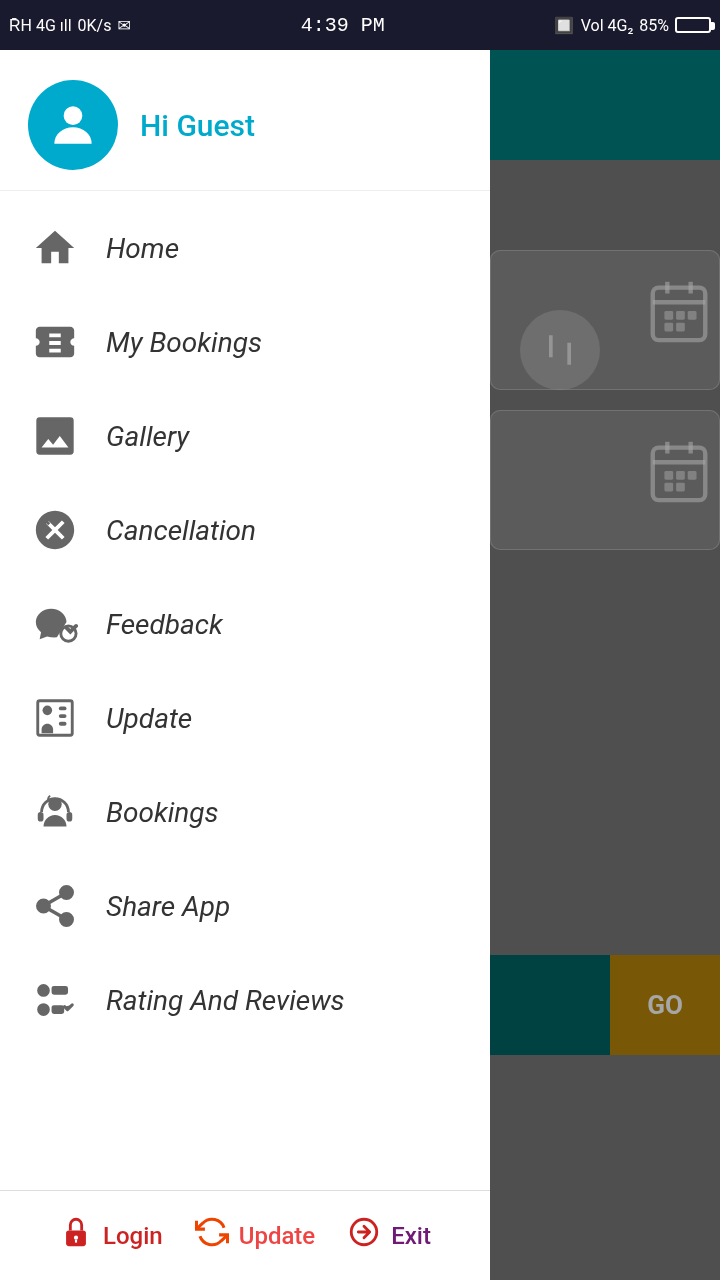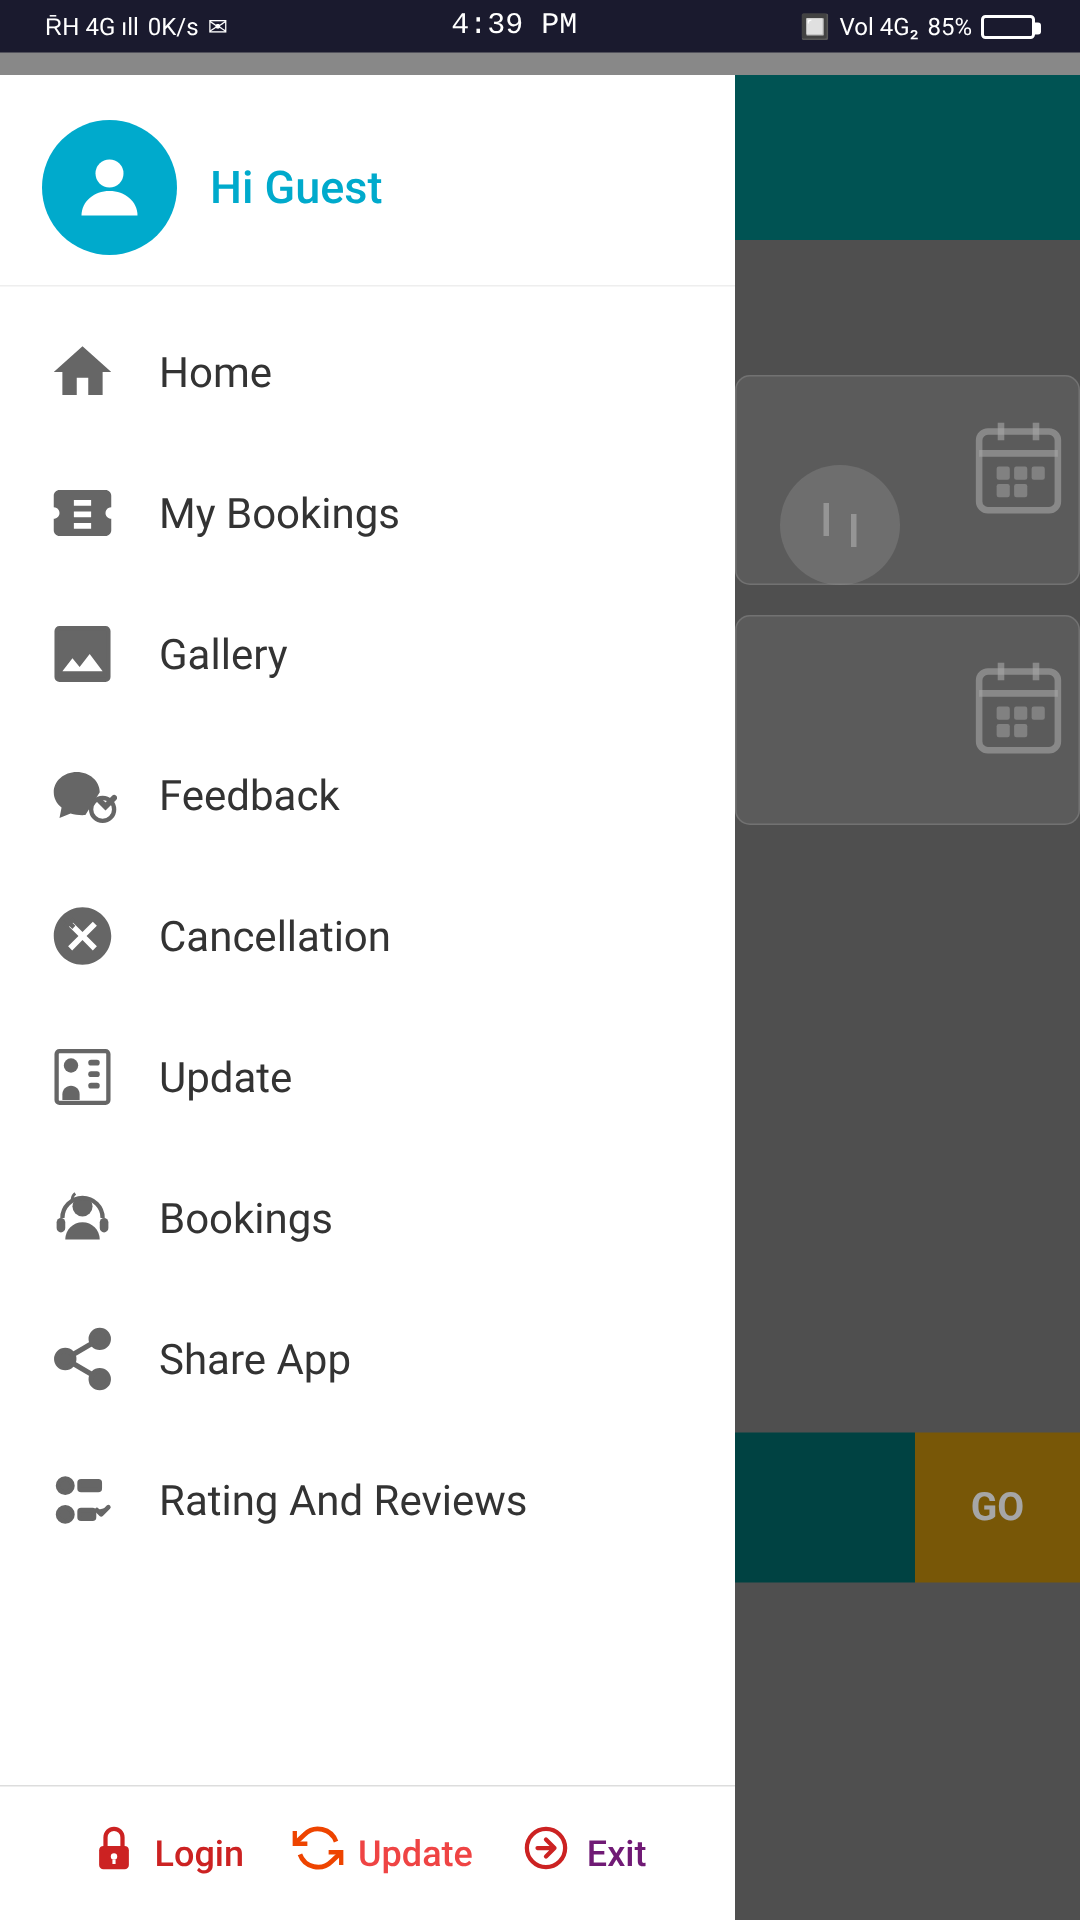--- a/index.html
+++ b/index.html
@@ -9,26 +9,26 @@
       height: 1280px;
       overflow: hidden;
       font-family: 'Roboto', Arial, sans-serif;
       position: relative;
       background: #888;
     }
 
     
     .status-bar {
       width: 720px;
-      height: 35px;
+      height: 50px;
       background: #1a1a2e;
       display: flex;
       align-items: center;
       justify-content: space-between;
-      padding: 0 30px;
+      padding: 0 9px;
       color: white;
       font-size: 18px;
       position: absolute;
       top: 0; left: 0;
       z-index: 20;
     }
     .status-left { display: flex; align-items: center; gap: 6px; font-size: 16px; }
     .status-center { font-size: 20px; font-weight: 500; font-family: Liberation Mono, monospace; }
     .status-right { display: flex; align-items: center; gap: 6px; font-size: 16px; }
     .battery-bar {
@@ -157,20 +157,21 @@
       padding: 10px 0;
     }
 
     .menu-item {
       display: flex;
       align-items: center;
       gap: 24px;
       padding: 20px 28px;
       cursor: pointer;
       transition: background 0.15s;
+      font-style: italic;
     }
 
     .menu-icon {
       width: 54px; height: 54px;
       display: flex; align-items: center; justify-content: center;
       flex-shrink: 0;
     }
 
     .menu-icon svg {
       width: 46px; height: 46px;
@@ -320,36 +321,36 @@
           <path d="M21 19V5c0-1.1-.9-2-2-2H5c-1.1 0-2 .9-2 2v14c0 1.1.9 2 2 2h14c1.1 0 2-.9 2-2zM8.5 13.5l2.5 3.01L14.5 12l4.5 6H5l3.5-4.5z"></path>
           <rect x="3" y="3" width="18" height="18" rx="1" stroke="#666" stroke-width="1.5" fill="none"></rect>
         </svg>
       </div>
       <span class="menu-label">Gallery</span>
     </div>
 
     <div class="menu-item">
       <div class="menu-icon">
         <svg viewBox="0 0 24 24" fill="#666">
+          <path d="M12 2C6.48 2 2 6.48 2 12s4.48 10 10 10 10-4.48 10-10S17.52 2 12 2zm5 13.59L15.59 17 12 13.41 8.41 17 7 15.59 10.59 12 7 8.41 8.41 7 12 10.59 15.59 7 17 8.41 13.41 12 17 15.59z"></path>
+          <path d="M6 6l3 3m0-3L6 9" stroke="#666" stroke-width="1.5"></path>
+        </svg>
+      </div>
+      <span class="menu-label">Cancellation</span>
+    </div>
+
+    <div class="menu-item">
+      <div class="menu-icon">
+        <svg viewBox="0 0 24 24" fill="#666">
           <path d="M18 11c0-3.87-3.58-7-8-7S2 7.13 2 11c0 2.1 1.05 3.99 2.72 5.35L4 20l3.85-1.54C9.14 18.8 10.52 19 12 19c.34 0 .67-.01 1-.04"></path>
           <path d="M18 14l2 2 3-3" stroke="#666" stroke-width="2" fill="none" stroke-linecap="round"></path>
           <circle cx="19" cy="17" r="4" fill="none" stroke="#666" stroke-width="1.5"></circle>
         </svg>
       </div>
       <span class="menu-label">Feedback</span>
-    </div>
-
-    <div class="menu-item">
-      <div class="menu-icon">
-        <svg viewBox="0 0 24 24" fill="#666">
-          <path d="M12 2C6.48 2 2 6.48 2 12s4.48 10 10 10 10-4.48 10-10S17.52 2 12 2zm5 13.59L15.59 17 12 13.41 8.41 17 7 15.59 10.59 12 7 8.41 8.41 7 12 10.59 15.59 7 17 8.41 13.41 12 17 15.59z"></path>
-          <path d="M6 6l3 3m0-3L6 9" stroke="#666" stroke-width="1.5"></path>
-        </svg>
-      </div>
-      <span class="menu-label">Cancellation</span>
     </div>
 
     <div class="menu-item">
       <div class="menu-icon">
         <svg viewBox="0 0 24 24" fill="#666">
           <rect x="3" y="3" width="18" height="18" rx="1" stroke="#666" stroke-width="1.5" fill="none"></rect>
           <circle cx="8" cy="8" r="2.5" fill="#666"></circle>
           <path d="M5 20v-2c0-1.7 1.3-3 3-3s3 1.3 3 3v2"></path>
           <rect x="14" y="6" width="4" height="2" rx="1" fill="#666"></rect>
           <rect x="14" y="10" width="4" height="2" rx="1" fill="#666"></rect>

